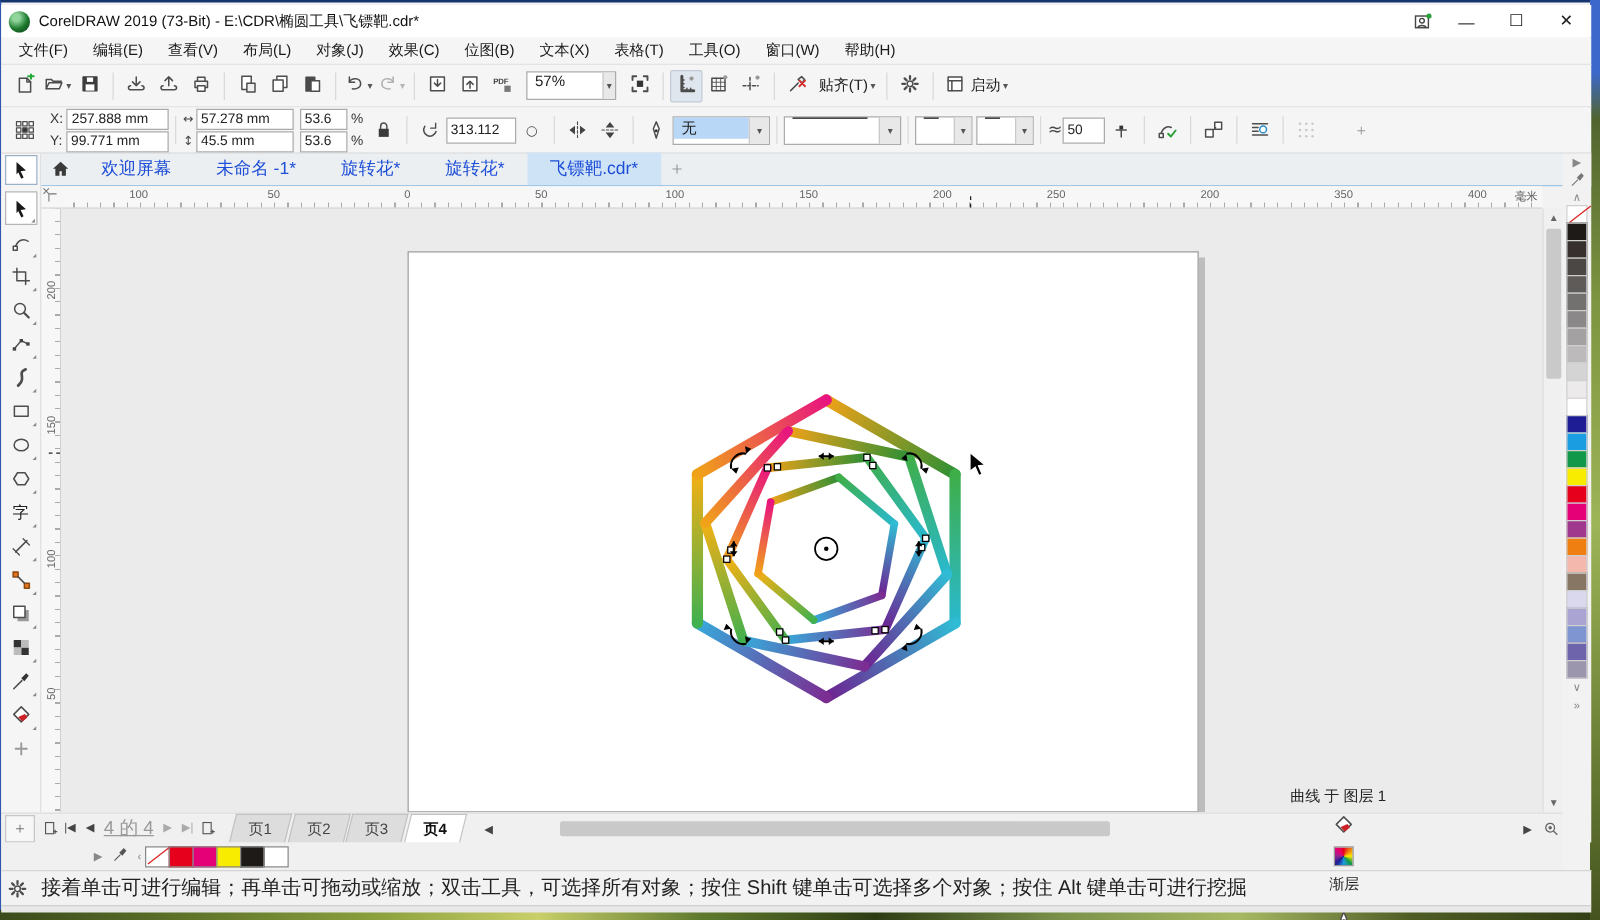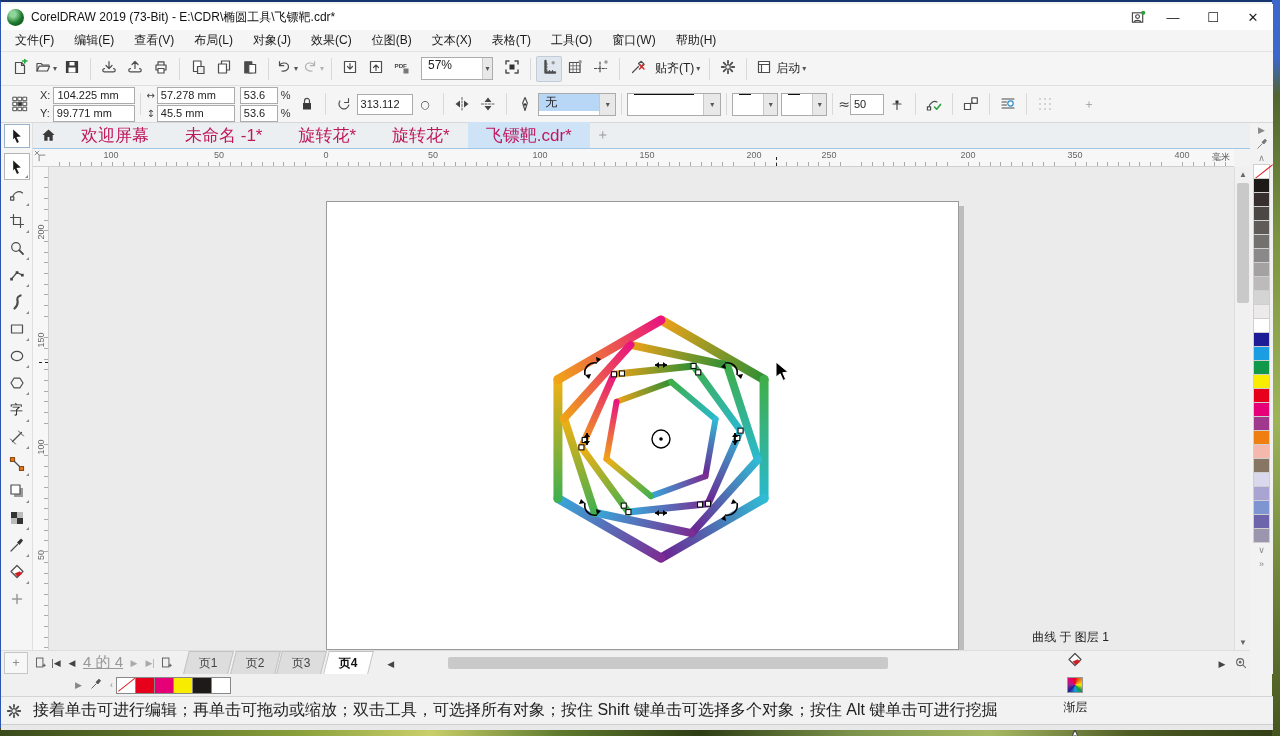--- a/index.html
+++ b/index.html
@@ -36,21 +36,21 @@
   .combo .val{padding:0 6px;min-width:48px;font-size:12px;}
   .combo .dd{width:16px;height:100%;background:#e8e8e8;border-left:1px solid #c9c9c9;display:flex;align-items:center;justify-content:center;font-size:8px;color:#555;}
   .field{border:1px solid #ababab;background:#fff;height:15px;font-size:11px;padding:0 3px;display:flex;align-items:center;}
   .stack{display:flex;flex-direction:column;gap:1px;}
   .lbl{font-size:11px;color:#333;margin:0 3px;}
   .glyph{font-family:"DejaVu Sans",sans-serif;color:#444;}
   .hl-blue{background:#b8d6f5;}
   
   #doctabs{left:32px;top:121px;width:1240px;height:26px;background:#eceff1;display:flex;align-items:flex-end;border-bottom:1px solid #9fc8e8;box-sizing:border-box;}
   #home-tab{width:30px;height:26px;display:flex;align-items:center;justify-content:center;}
-  .doc-tab{height:26px;display:flex;align-items:center;padding:0 18px;font-size:17px;color:#be185d;}
+  .doc-tab{height:26px;display:flex;align-items:center;padding:0 18px;font-size:14px;color:#1d4ed8;}
   .doc-tab.active{background:#cfe3f7;}
   #tab-add{width:26px;height:26px;display:flex;align-items:center;justify-content:center;color:#999;font-size:14px;}
   #toolbox-head{left:0;top:121px;width:32px;height:26px;background:#f5f5f5;display:flex;align-items:center;justify-content:center;border-right:1px solid #e0e0e0;box-sizing:border-box;}
   #toolbox-head .box{border:1px solid #9ab2c8;background:#fff;width:24px;height:22px;display:flex;align-items:center;justify-content:center;}
   
   #hruler{left:48px;top:147px;width:1185px;height:18px;background:#f7f7f7;border-bottom:1px solid #d0d0d0;box-sizing:border-box;
     background-image:repeating-linear-gradient(90deg,transparent 0 9.7px,#aaa 9.7px 10.7px);background-size:100% 4px;background-position:0 100%;background-repeat:no-repeat;background-color:#f7f7f7;}
   .hr-num{position:absolute;top:1px;transform:translateX(-50%);font-size:9px;color:#666;}
   #ruler-corner{left:32px;top:147px;width:16px;height:18px;background:#f7f7f7;border-bottom:1px solid #d0d0d0;box-sizing:border-box;}
   #ruler-unit{position:absolute;right:4px;top:2px;font-size:9px;color:#555;}
@@ -313,21 +313,21 @@
             <rect x="11.2" y="6.2" width="3.5" height="3.5"></rect>
             <rect x="1.2" y="11.2" width="3.5" height="3.5"></rect>
             <rect x="6.2" y="11.2" width="3.5" height="3.5"></rect>
             <rect x="11.2" y="11.2" width="3.5" height="3.5"></rect>
           </g>
         </svg>
       </span>
     <div class="stack" style="margin-left:4px;">
       <div style="display:flex;align-items:center;">
           <span class="lbl">X:</span>
-          <span class="field" style="width:74px;">104.225 mm</span>
+          <span class="field" style="width:74px;">257.888 mm</span>
         </div>
       <div style="display:flex;align-items:center;">
           <span class="lbl">Y:</span>
           <span class="field" style="width:74px;">99.771 mm</span>
         </div>
     </div>
     <div class="sep"></div>
     <div class="stack">
       <div style="display:flex;align-items:center;">
           <span class="glyph" style="font-size:10px;margin-right:2px;">↔</span>
@@ -484,21 +484,21 @@
         <path d="M2 2l5 5M7 2L2 7M7 7h7M7 7v7"></path>
       </svg></div>
   <div class="abs" id="hruler">
       <span class="hr-num" style="left: 62px;">100</span>
       <span class="hr-num" style="left: 170px;">50</span>
       <span class="hr-num" style="left: 277px;">0</span>
       <span class="hr-num" style="left: 384px;">50</span>
       <span class="hr-num" style="left: 491px;">100</span>
       <span class="hr-num" style="left: 598px;">150</span>
       <span class="hr-num" style="left: 705px;">200</span>
-      <span class="hr-num" style="left: 780px;">250</span>
+      <span class="hr-num" style="left: 796px;">250</span>
       <span class="hr-num" style="left: 919px;">200</span>
       <span class="hr-num" style="left: 1026px;">350</span>
       <span class="hr-num" style="left: 1133px;">400</span>
       <span id="ruler-unit">毫米</span>
       <span class="ruler-dash-h" style="left: 727px;"></span>
     </div>
   <div class="abs" id="vruler">
       <span class="vr-num" style="top: 60px;">200</span>
       <span class="vr-num" style="top: 168px;">150</span>
       <span class="vr-num" style="top: 275px;">100</span>

